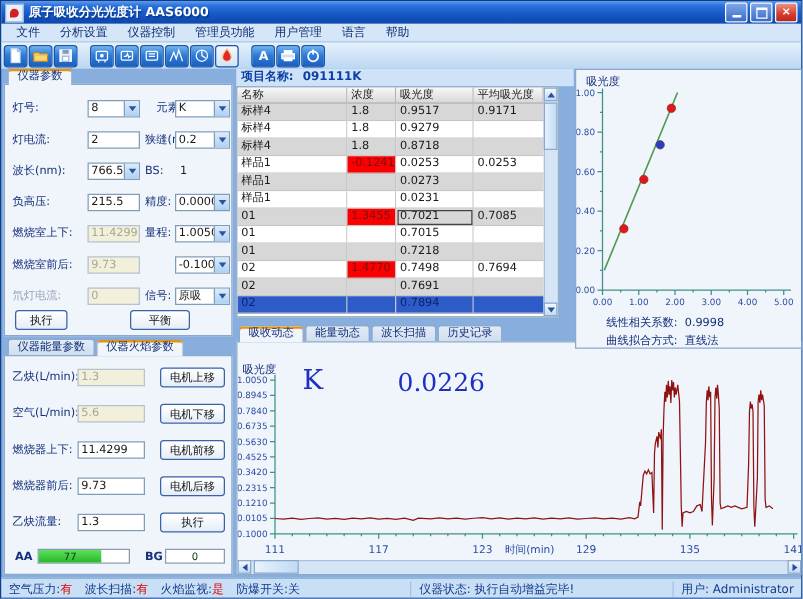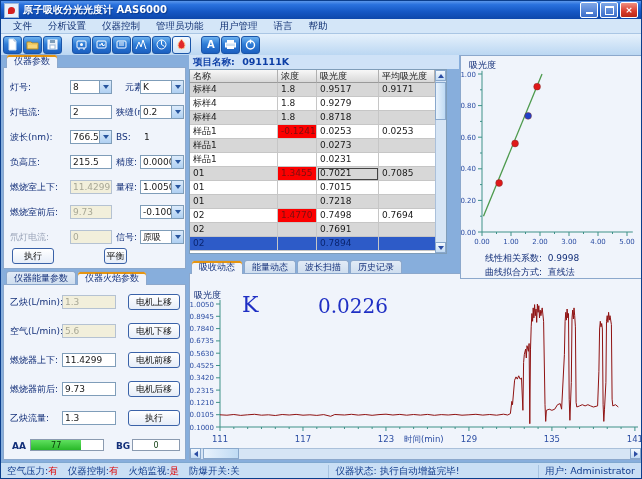--- a/index.html
+++ b/index.html
@@ -313,21 +313,21 @@
         <div class="ctrl tinput disabled" style="left: 66px; width: 42px;">0</div>
         <span class="flabel" style="left: 112px;">信号:</span>
         <div class="ctrl combo" style="left: 136px; width: 44px;">
           <span class="cval">原吸</span>
           <span class="carrow">
             <i></i>
           </span>
         </div>
       </div>
       <div class="btn" style="left: 8px; top: 180px; width: 42px;">执行</div>
-      <div class="btn" style="left: 100px; top: 180px; width: 23px;">平衡</div>
+      <div class="btn" style="left: 100px; top: 180px; width: 48px;">平衡</div>
     </div>
 
   <div class="tabstrip" id="lb-tabs" style="left:5px;top:270px;">
       <span class="tab">仪器能量参数</span>
       <span class="tab active">仪器火焰参数</span>
     </div>
   <div class="panel" id="lb-panel" style="left:2px;top:283px;width:183px;height:176px;">
       <div class="frow" style="left: 0px; top: 10px; width: 100%;">
         <span class="flabel" style="left: 6px;">乙炔(L/min):</span>
         <div class="ctrl tinput disabled" style="left: 58px; width: 54px;">1.3</div>
@@ -593,19 +593,19 @@
           <i class="tri-left"></i>
         </span>
       <span class="sthumb" style="left:13px;top:-1px;width:36px;height:11px;"></span>
       <span class="sbtn" style="right:0;top:-1px;">
           <i class="tri-right"></i>
         </span>
     </div>
   </div>
 
   <div class="statusbar" id="statusbar">
-      <span class="status-sec"><span style="margin-right: 10px;"><span>空气压力:</span><span class="sv-red">有</span></span><span style="margin-right: 10px;"><span>仪器控制:</span><span class="sv-red">有</span></span><span style="margin-right: 10px;"><span>火焰监视:</span><span class="sv-red">是</span></span><span style="margin-right: 10px;"><span>防爆开关:</span><span class="sv">关</span></span></span>
+      <span class="status-sec"><span style="margin-right: 10px;"><span>空气压力:</span><span class="sv-red">有</span></span><span style="margin-right: 10px;"><span>波长扫描:</span><span class="sv-red">有</span></span><span style="margin-right: 10px;"><span>火焰监视:</span><span class="sv-red">是</span></span><span style="margin-right: 10px;"><span>防爆开关:</span><span class="sv">关</span></span></span>
       <span class="spacer"></span>
       <span class="status-sec b">仪器状态: 执行自动增益完毕!</span>
       <span class="spacer"></span>
       <span class="status-sec b">用户: Administrator</span>
     </div>
 </div>
 
 </body></html>

